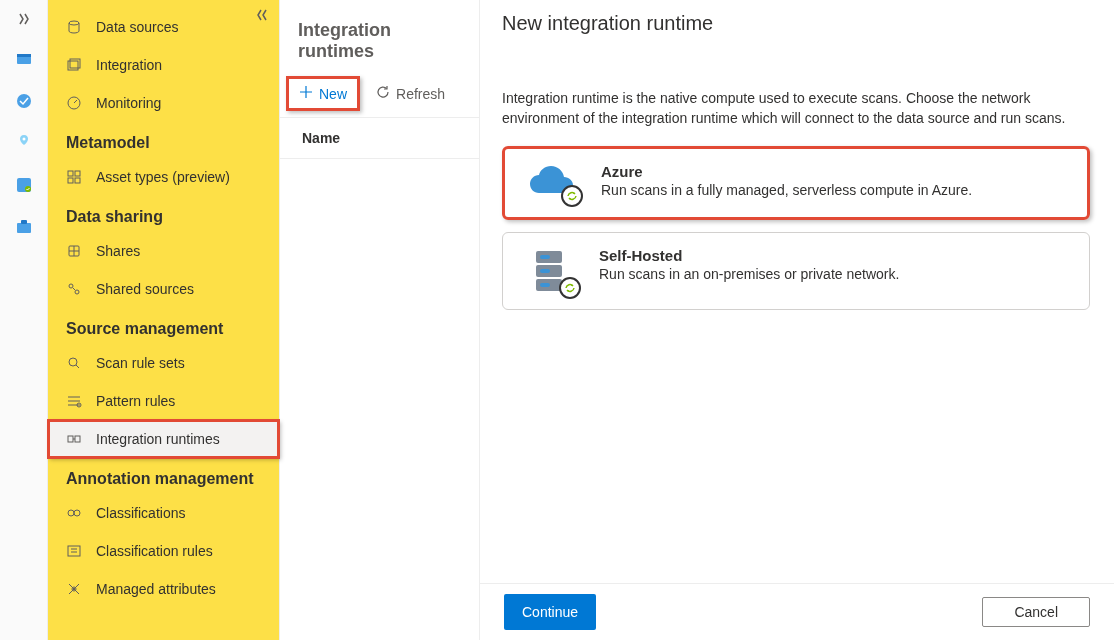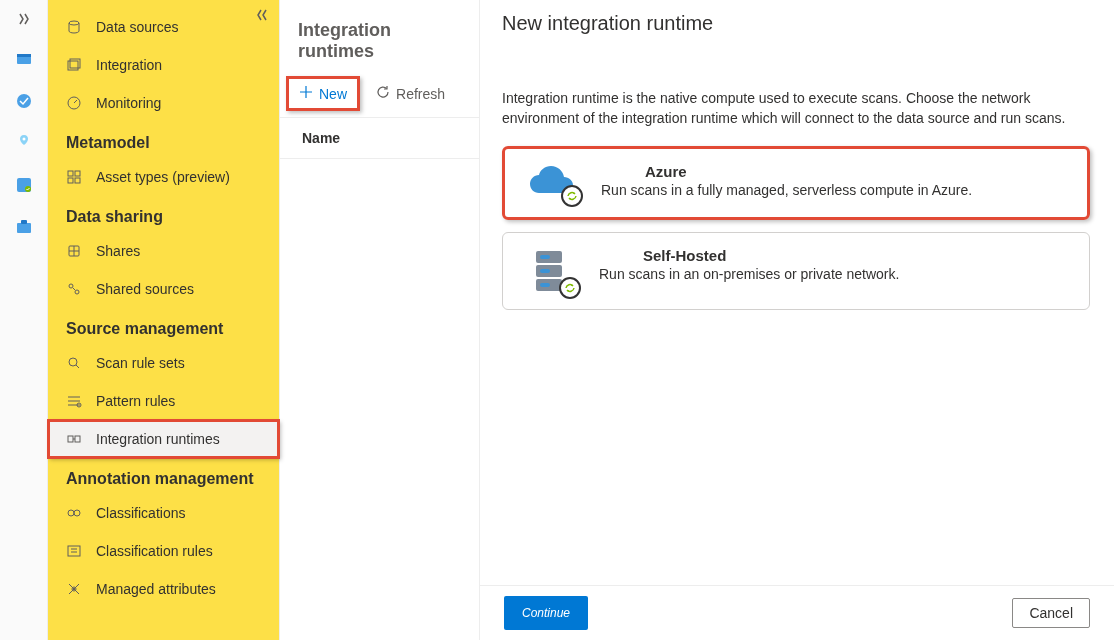--- a/index.html
+++ b/index.html
@@ -108,43 +108,43 @@
     border:1px solid #d2d0ce;
     border-radius:6px;
     padding:14px 18px;
     display:flex;
     gap:20px;
     margin-bottom:12px;
     cursor:pointer;
   }
   .option-card.hl { border:3px solid #e24a35; box-shadow: 2px 2px 4px rgba(0,0,0,.25); }
   .opt-icon-wrap { width:58px; display:flex; align-items:flex-start; justify-content:center; position:relative; }
-  .opt-title { font-weight:600; font-size:15px; margin-bottom:2px;margin-left:44px; }
+  .opt-title { font-weight:600; font-size:15px; margin-bottom:2px; }
   .opt-desc { font-size:14px; color:#323130; }
   .badge-circle {
     position:absolute; bottom:-4px; right:-2px;
     width:22px;height:22px;border-radius:50%;
     background:#fff;border:2px solid #333;
     display:flex;align-items:center;justify-content:center;
   }
   
   .footer {
     position:absolute; left:0; right:0; bottom:0;
     border-top:1px solid #ededed;
     padding:10px 24px;
     display:flex; justify-content:space-between; align-items:center;
     background:#fff;
   }
   .btn-primary {
     background:#0078d4; color:#fff; border:none;
-    padding:10px 18px; font-size:12px; cursor:pointer; border-radius:2px;font-style:italic;
+    padding:10px 18px; font-size:14px; cursor:pointer; border-radius:2px;
   }
   .btn-secondary {
     background:#fff; color:#323130; border:1px solid #8a8886;
-    padding:6px 16px; font-size:14px; cursor:pointer; border-radius:2px;
+    padding:6px 31px; font-size:14px; cursor:pointer; border-radius:2px;
   }
 </style>
 </head>
 <body>
 
 <div class="icon-rail">
   <div class="rail-toggle">
     <svg width="14" height="14" viewBox="0 0 14 14">
         <path d="M3 2l3 5-3 5M8 2l3 5-3 5" fill="none" stroke="#605e5c" stroke-width="1.5"></path>
       </svg>

